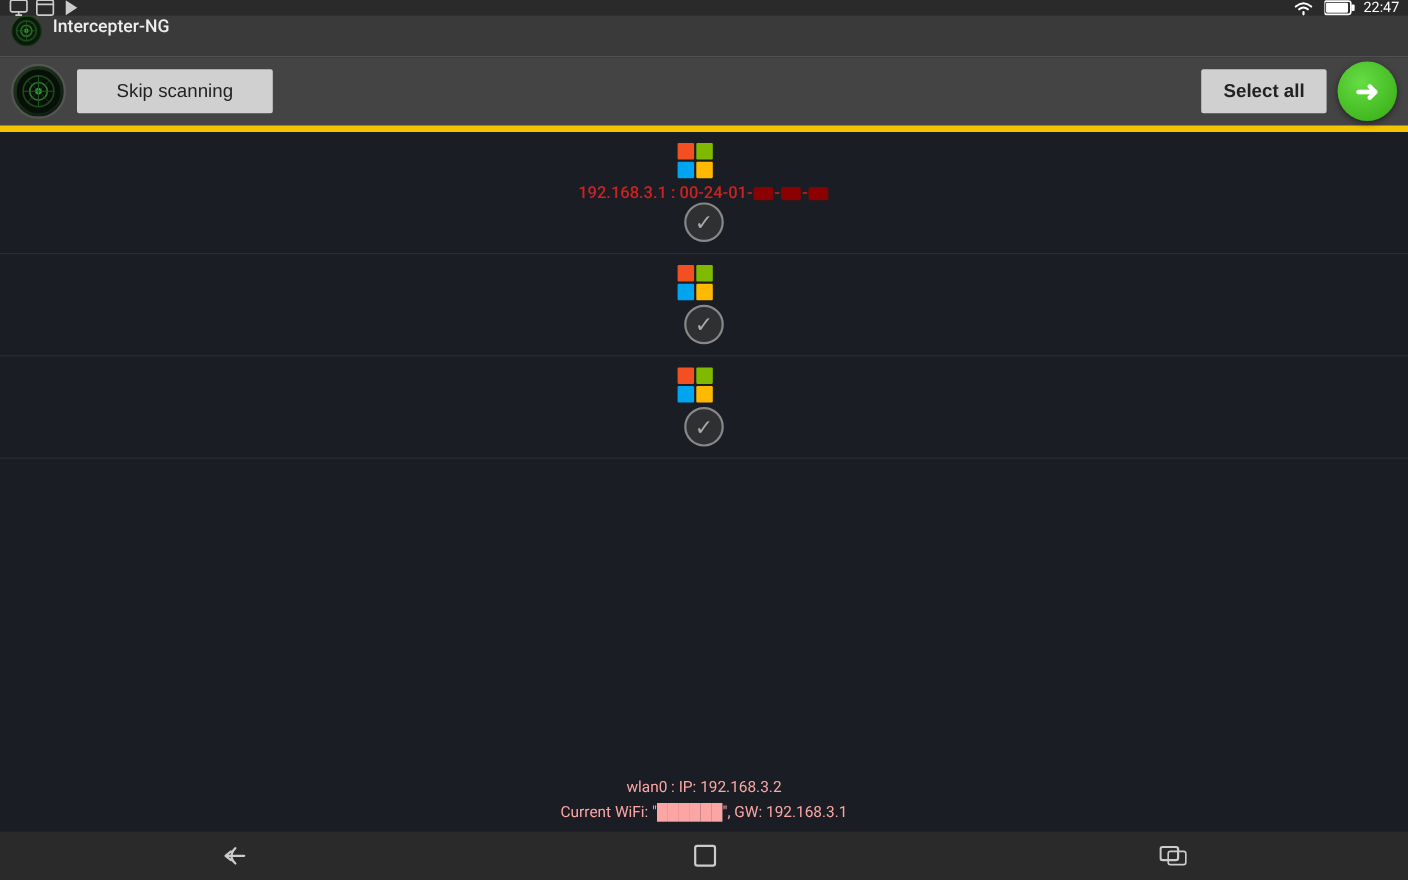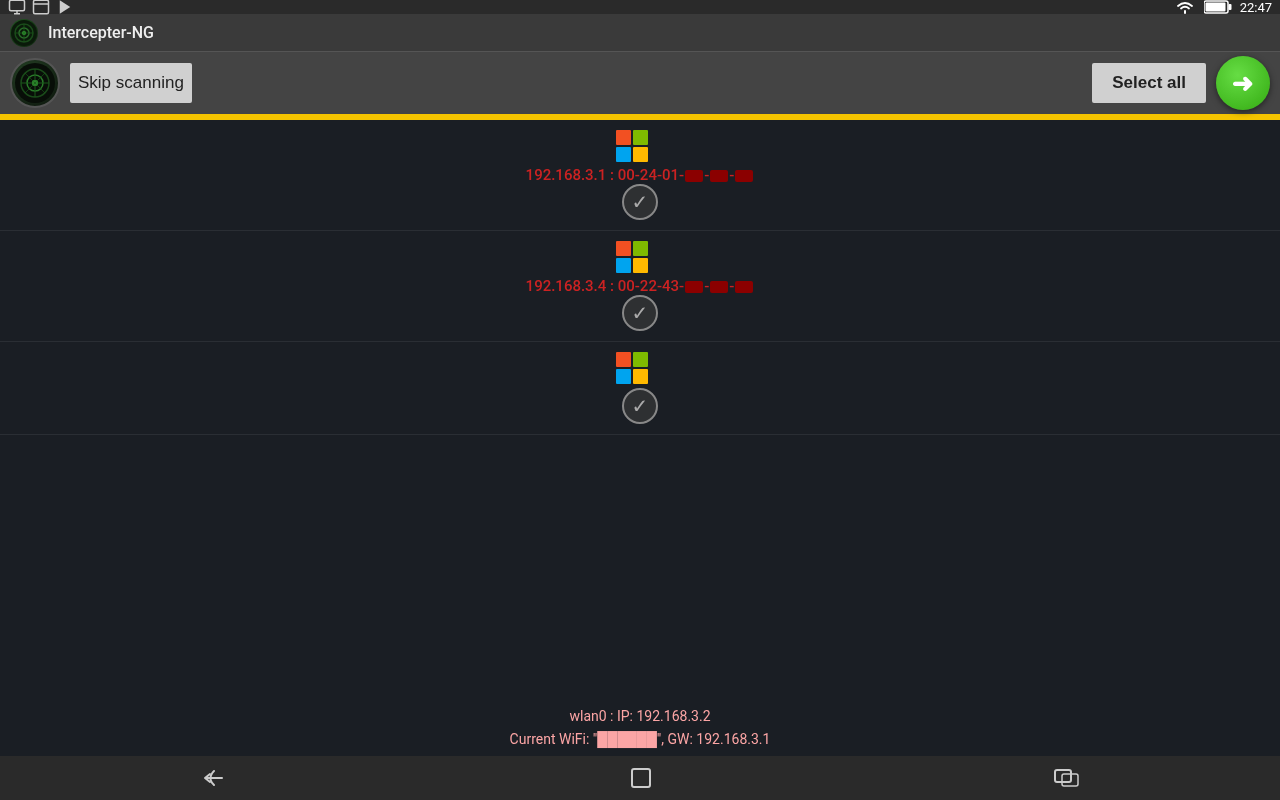--- a/index.html
+++ b/index.html
@@ -37,21 +37,21 @@
       gap: 8px;
       font-size: 13px;
       color: #fff;
     }
 
     
     #title-bar {
       height: 38px;
       background: #3a3a3a;
       display: flex;
-      align-items: center;
+      align-items: flex-start;
       padding: 0 10px;
       gap: 10px;
       border-bottom: 1px solid #555;
     }
     .app-logo {
       width: 28px;
       height: 28px;
       border-radius: 50%;
       background: radial-gradient(circle at 40% 35%, #2a6b2a, #0a1a0a);
       display: flex;
@@ -83,21 +83,21 @@
       border: 2px solid #555;
       display: flex;
       align-items: center;
       justify-content: center;
       flex-shrink: 0;
     }
     .skip-btn {
       background: #d0d0d0;
       color: #222;
       border: none;
-      padding: 10px 8px;
+      padding: 10px 36px;
       font-size: 17px;
       font-weight: 500;
       cursor: pointer;
       border-radius: 2px;
     }
     .spacer { flex: 1; }
     .select-all-btn {
       background: #d0d0d0;
       color: #222;
       border: none;
@@ -333,23 +333,20 @@
   <div class="device-row">
     <div class="device-icon">
       <div class="windows-icon">
         <div class="win-pane-1"></div>
         <div class="win-pane-2"></div>
         <div class="win-pane-3"></div>
         <div class="win-pane-4"></div>
       </div>
     </div>
     <div class="device-info">
-      <div class="device-ip-mac">
-        192.168.3.4 : 00-22-43-<span class="redacted"></span>-<span class="redacted"></span>-<span class="redacted"></span>
-      </div>
     </div>
     <div class="check-circle">
       <span class="check-mark">✓</span>
     </div>
   </div>
 
   <div class="device-row">
     <div class="device-icon">
       <div class="windows-icon">
         <div class="win-pane-1"></div>

